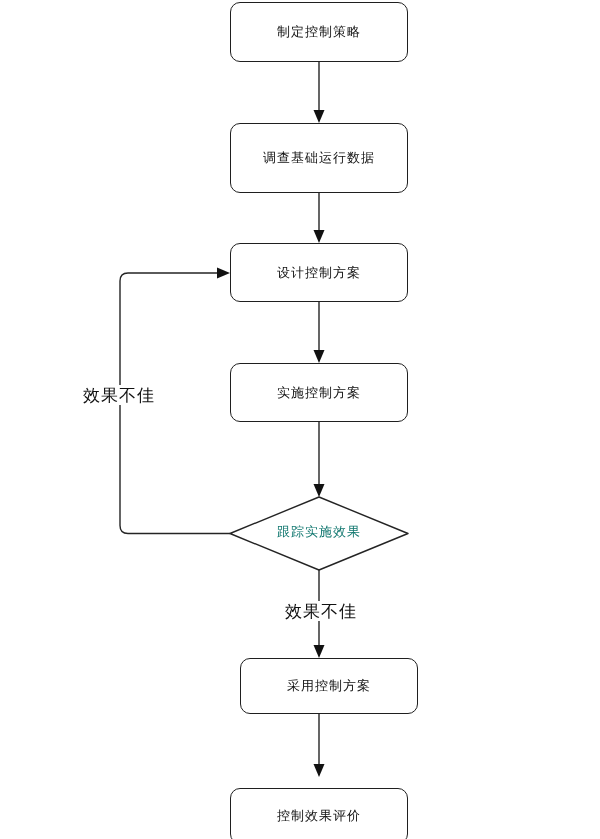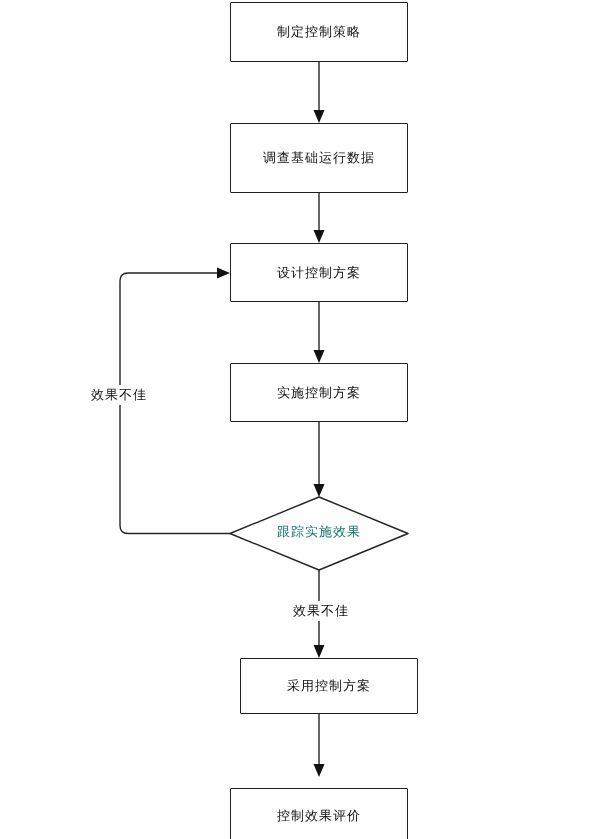--- a/index.html
+++ b/index.html
@@ -21,21 +21,21 @@
     top: 0;
     width: 600px;
     height: 839px;
   }
   .node {
     position: absolute;
     box-sizing: border-box;
     width: 178px;
     background: #ffffff;
     border: 1.5px solid #1f1f1f;
-    border-radius: 1px;
+    border-radius: 10px;
     display: flex;
     align-items: center;
     justify-content: center;
     font-size: 13px;
     color: #111111;
     letter-spacing: 1px;
     text-align: center;
   }
   .node-n1 { left: 230px; top: 2px;   height: 60px; }
   .node-n2 { left: 230px; top: 123px; height: 70px; }
@@ -49,21 +49,21 @@
     top: 523px;
     width: 160px;
     text-align: center;
     font-size: 13px;
     color: #0f766e;
     letter-spacing: 1px;
   }
   .edge-label {
     position: absolute;
     background: #ffffff;
-    font-size: 13px;
+    font-size: 17px;
     color: #111111;
     letter-spacing: 1px;
     text-align: center;
     line-height: 20px;
     height: 20px;
   }
   .edge-label-good { left: 271px; top: 601px; width: 100px; }
   .edge-label-bad  { left: 69px;  top: 385px; width: 100px; }
 </style>
 </head>

